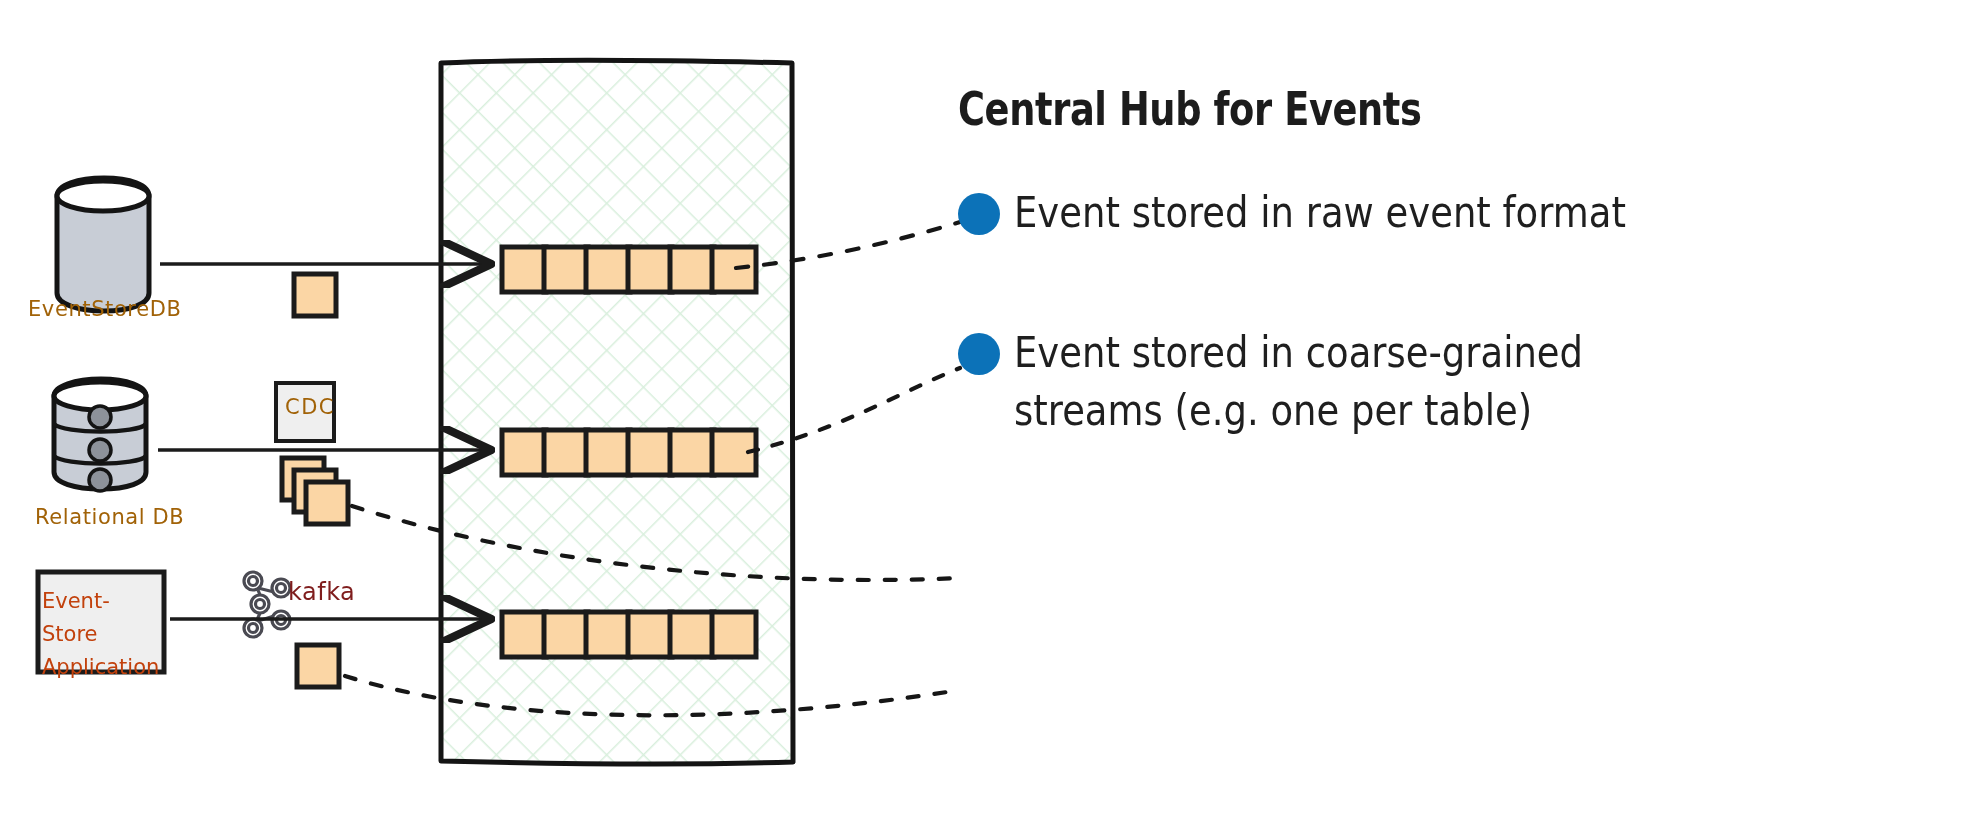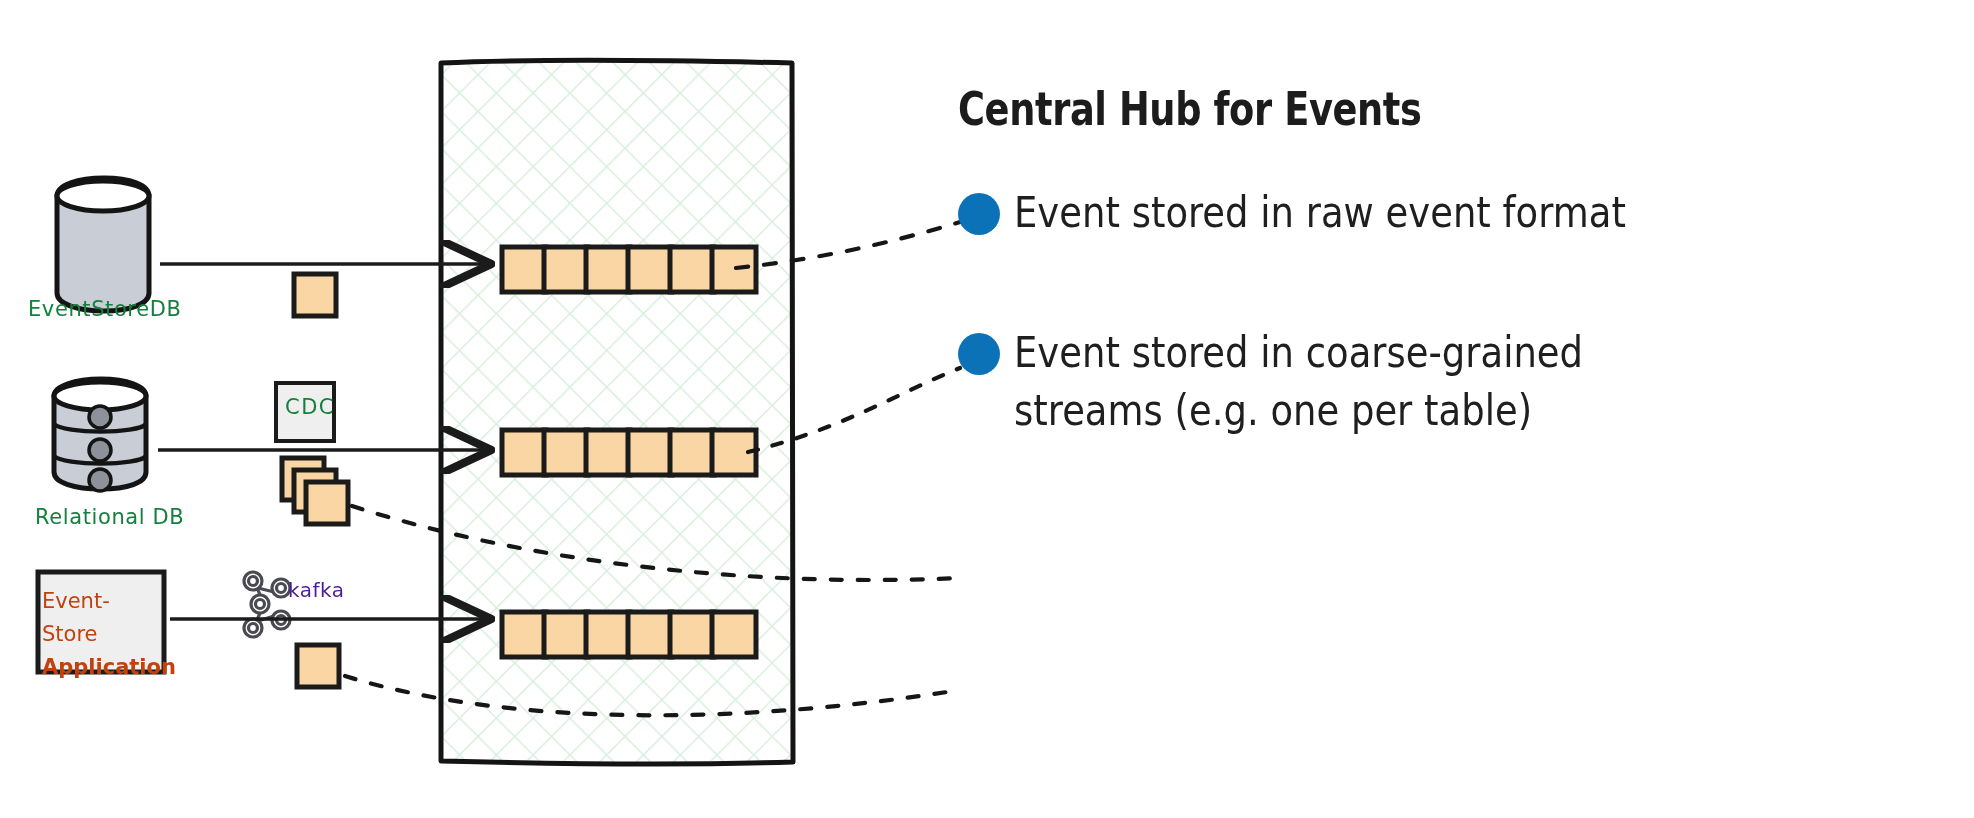--- a/index.html
+++ b/index.html
@@ -75,42 +75,42 @@
   }
   #bullet-0 { top: 124px; }
   #bullet-1 { top: 264px; }
   #bullet-2 { top: 476px; }
   #bullet-3 { top: 616px; }
 
   
   .hand-label {
     position: absolute;
     font-family: "DejaVu Sans", sans-serif;
-    color: #15803d;
+    color: #a16207;
     white-space: nowrap;
   }
   #label-eventstoredb {
     left: 28px; top: 297px;
     font-size: 21px;
     letter-spacing: 0.6px;
   }
   #label-relationaldb {
     left: 35px; top: 505px;
     font-size: 21px;
     letter-spacing: 0.6px;
   }
   #label-cdc {
     left: 285px; top: 395px;
     font-size: 21px;
     letter-spacing: 1.5px;
   }
   #label-kafka {
     left: 288px; top: 578px;
-    font-size: 20px;
-    color: #4c1d95;
+    font-size: 24px;
+    color: #7f1d1d;
     letter-spacing: 0.5px;
   }
   #label-store {
     left: 529px; top: 64px;
     font-size: 58px;
     font-weight: 600;
     letter-spacing: 1px;
     color: #101010;
   }
   .app-line {
@@ -118,21 +118,21 @@
     left: 42px;
     width: 116px;
     text-align: left;
     font-family: "DejaVu Sans", sans-serif;
     font-size: 21px;
     color: #c2410c;
     white-space: nowrap;
   }
   #app-line-0 { top: 589px; }
   #app-line-1 { top: 622px; }
-  #app-line-2 { top: 655px; font-weight: bold; }
+  #app-line-2 { top: 655px; }
 </style>
 </head>
 <body>
 
 <div id="stage">
 
   <svg id="art" viewBox="0 0 1974 818">
     <defs>
       <pattern id="hatch" width="26" height="26" patternUnits="userSpaceOnUse" patternTransform="rotate(45)">
         <rect width="26" height="26" fill="#ffffff"></rect>

